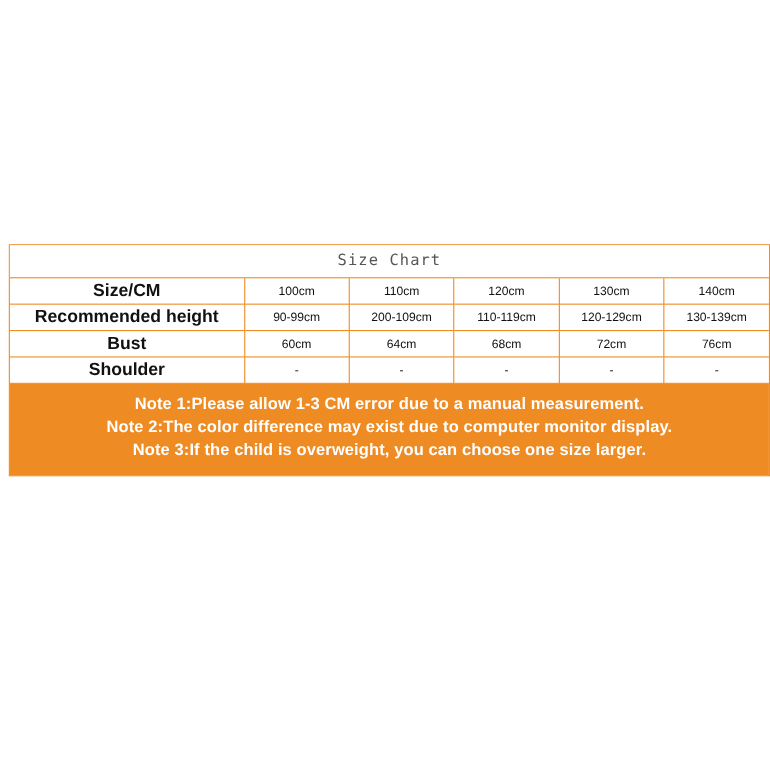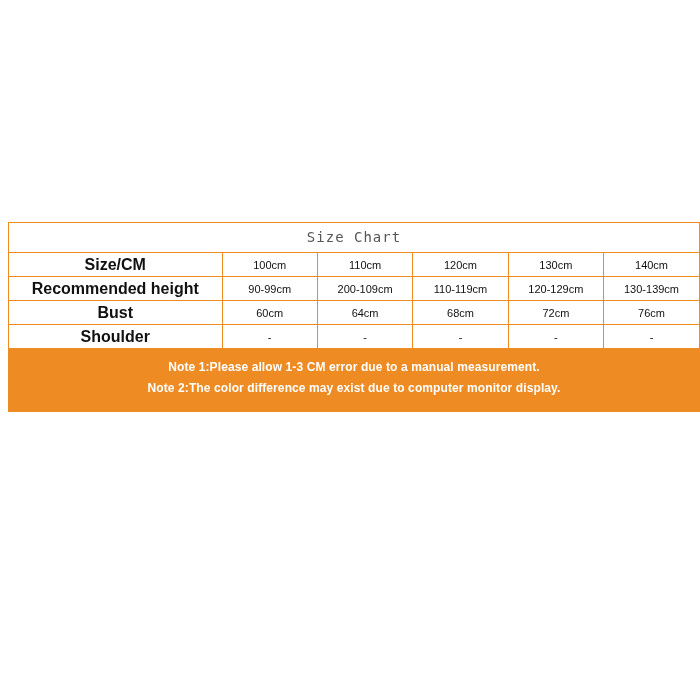--- a/index.html
+++ b/index.html
@@ -68,21 +68,21 @@
   }
   col.c0 { width: 211px; }
   col.cd { width: 94.5px; }
   .notes {
     background: #ef8b23;
     padding: 8px 0 12px 0;
     text-align: center;
   }
   .notes .note {
     color: #ffffff;
-    font-size: 12px;
+    font-size: 15px;
     font-weight: bold;
     line-height: 21px;
     letter-spacing: 0.1px;
   }
 </style>
 </head>
 <body>
 
 <div class="page">
   <div class="chart-wrap">
@@ -130,16 +130,17 @@
           <td>-</td>
           <td>-</td>
           <td>-</td>
         </tr>
       </tbody>
     </table>
 
     <div class="notes">
       <div class="note">Note 1:Please allow 1-3 CM error due to a manual measurement.</div>
       <div class="note">Note 2:The color difference may exist due to computer monitor display.</div>
+      <div class="note">Note 3:If the child is overweight, you can choose one size larger.</div>
     </div>
 
   </div>
 </div>
 
 </body></html>

